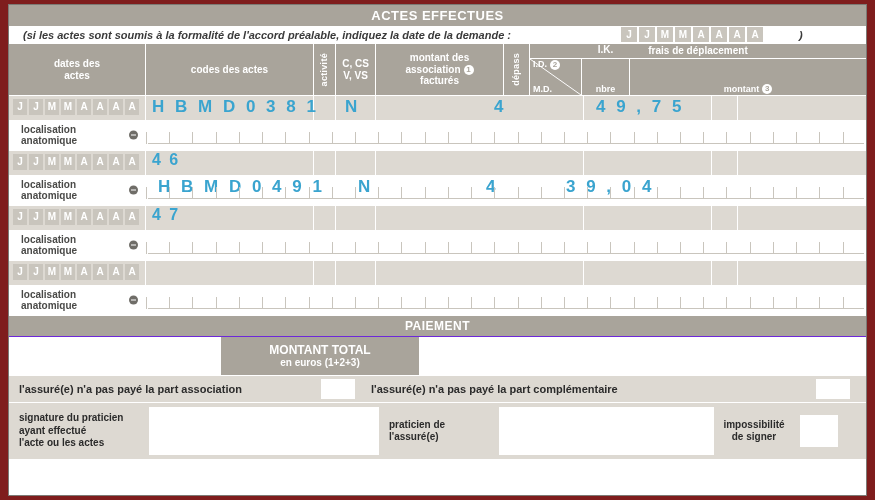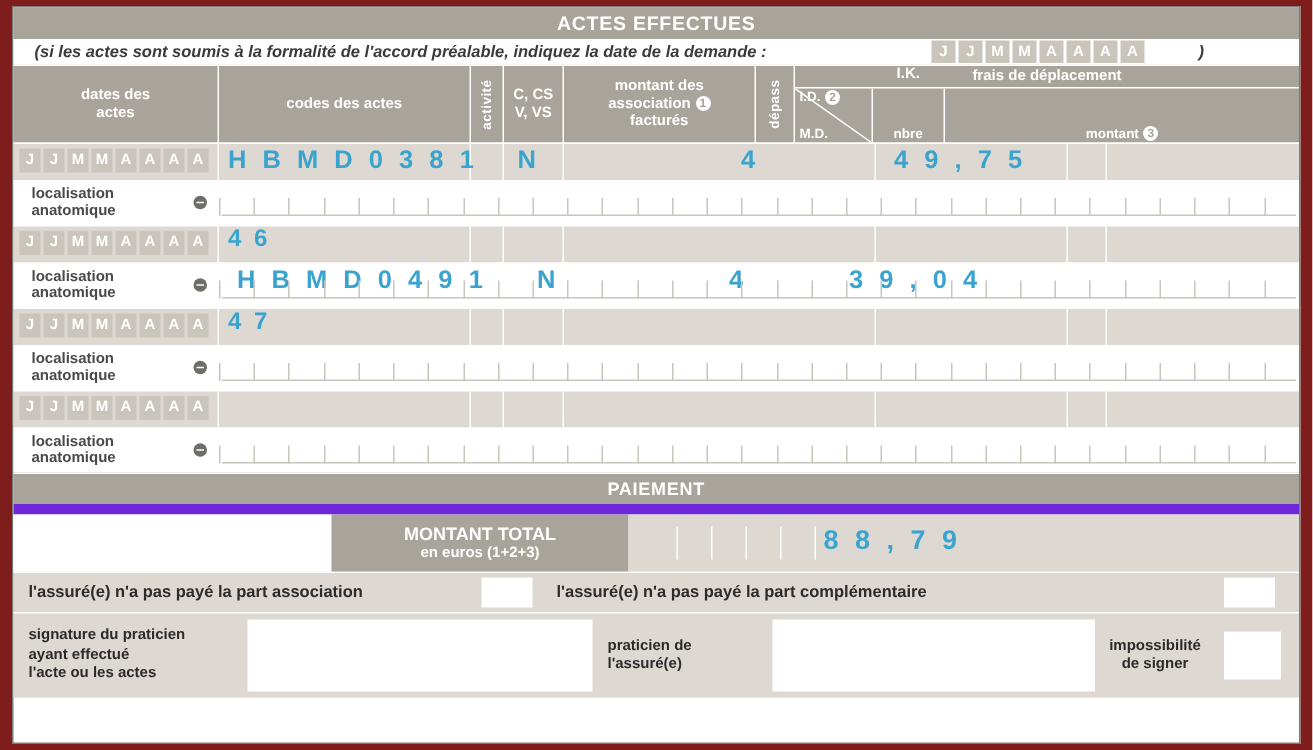--- a/index.html
+++ b/index.html
@@ -133,21 +133,21 @@
     position:absolute;white-space:nowrap;
   }
   .hand.sm{font-size:16px;letter-spacing:2px;}
 
   
   .paiement{
     background:#a9a49b;color:#fff;font-weight:bold;text-align:center;
     font-size:12px;padding:3px 0;border-top:1px solid #fff;letter-spacing:.5px;
   }
   .totalrow{
-    display:flex;height:38px;background:#fff;border-top:7px solid #6d28d9;
+    display:flex;height:38px;background:#fff;border-top:1px solid #6d28d9;
     align-items:stretch;
   }
   .tl-blank{width:212px;background:#fff;}
   .tl-label{
     width:198px;background:#a9a49b;color:#fff;font-weight:bold;text-align:center;
     display:flex;flex-direction:column;align-items:center;justify-content:center;
     font-size:12px;line-height:1.2;
   }
   .tl-label .sub{font-size:10px;font-weight:bold;}
   .tl-boxes{
@@ -177,21 +177,21 @@
   
   .sigrow{
     display:flex;height:56px;border-top:1px solid #fff;background:#ddd9d2;
     align-items:stretch;
   }
   .sig-lab{
     display:flex;align-items:center;font-size:10px;font-weight:bold;color:#2b2b2b;
     line-height:1.25;padding-left:10px;box-sizing:border-box;
   }
   .sig-box{background:#fff;margin:4px 0;}
-  .s1{width:156px;}
+  .s1{width:140px;}
   .s1b{width:230px;}
   .s2{width:120px;}
   .s2b{width:215px;}
   .s3{width:80px;text-align:center;justify-content:center;padding-left:0;}
   .s3b{width:38px;margin:12px 6px;}
 </style>
 </head>
 <body>
 
 <div id="sheet">
@@ -560,30 +560,20 @@
     </div>
 
     <div class="paiement">PAIEMENT</div>
 
     <div class="totalrow">
       <div class="tl-blank"></div>
       <div class="tl-label">
         <span>MONTANT TOTAL</span>
         <span class="sub">en euros (1+2+3)</span>
       </div>
-      <div class="tl-boxes">
-        <span class="cellgrid">
-          <span></span>
-          <span></span>
-          <span></span>
-          <span></span>
-          <span></span>
-        </span>
-        <span class="tl-amount">8 8 , 7 9</span>
-      </div>
     </div>
 
     <div class="assrow">
       <div class="a1">
         <span class="txt">l'assuré(e) n'a pas payé la part association</span>
         <span class="wbox"></span>
       </div>
       <div class="a2">
         <span class="txt">l'assuré(e) n'a pas payé la part complémentaire</span>
         <span class="wbox"></span>

